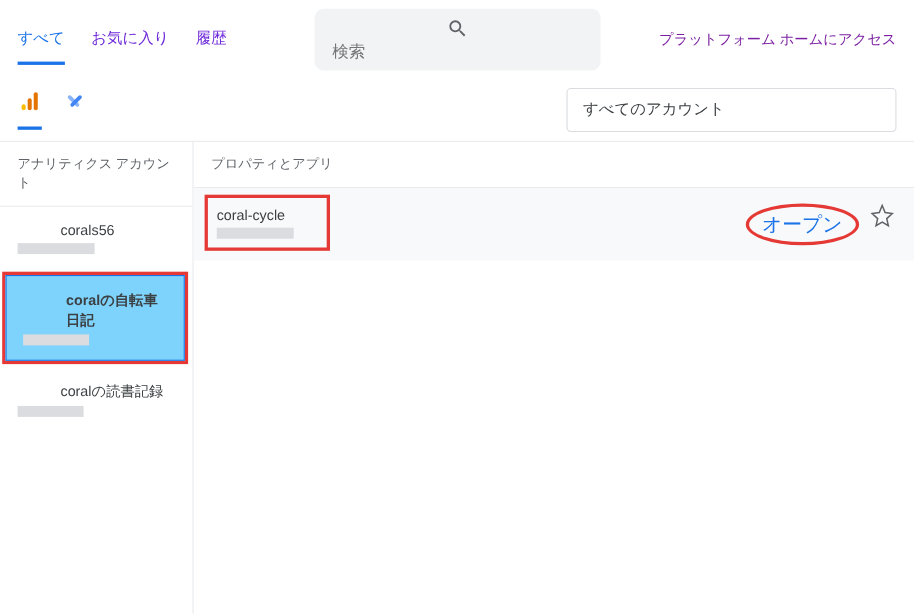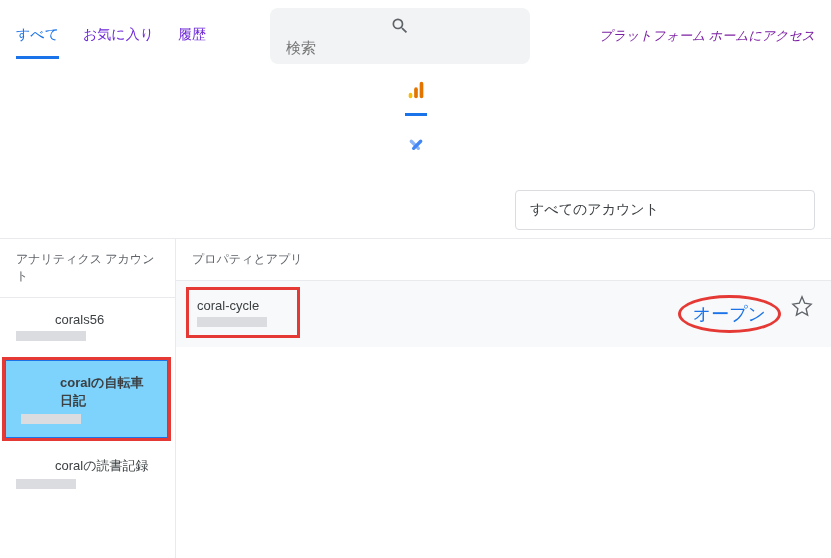--- a/index.html
+++ b/index.html
@@ -1,26 +1,26 @@
 <!DOCTYPE html>
 <html><head>
   <meta charset="utf-8">
   <style>
     * { box-sizing: border-box; margin: 0; padding: 0; }
     body { font-family: Arial, 'Hiragino Sans', sans-serif; font-size: 13px; color: #3c4043; width: 831px; height: 558px; background: #fff; }
-    .topbar { display: flex; align-items: center; padding: 8px 16px 0 16px; gap: 24px; }
+    .topbar { display: flex; align-items: center; padding: 8px 16px 0 16px; gap: 40px; }
     .tabs { display: flex; gap: 24px; }
     .tab { padding: 12px 0; cursor: pointer; color: #6d28d9; font-size: 14px; border-bottom: 3px solid transparent; }
     .tab.active { color: #1a73e8; border-bottom-color: #1a73e8; }
     .search-wrap { flex: 0 0 auto; margin-left: 40px; }
     .search { display: flex; align-items: center; background: #f1f3f4; border-radius: 8px; padding: 8px 12px; width: 260px; flex-direction: column; }
     .search svg { width: 20px; height: 20px; fill: #5f6368; }
     .search-input { border: none; background: transparent; outline: none; margin-left: 8px; font-size: 15px; color: #5f6368; width: 100%; }
-    .platform-link { margin-left: auto; color: #7b1fa2; font-size: 13px; cursor: pointer; font-style: italic; }
-    .product-row { display: flex; align-items: center; padding: 16px 16px 8px 16px; gap: 20px; border-bottom: 1px solid #e8eaed; flex-direction: column; }
+    .platform-link { margin-left: auto; color: #7b1fa2; font-size: 13px; cursor: pointer; }
+    .product-row { display: flex; align-items: center; padding: 16px 16px 8px 16px; gap: 20px; border-bottom: 1px solid #e8eaed; }
     .product-icon { padding-bottom: 8px; border-bottom: 3px solid transparent; cursor: pointer; }
     .product-icon.active { border-bottom-color: #1a73e8; }
     .account-filter { margin-left: auto; border: 1px solid #dadce0; border-radius: 4px; padding: 10px 14px; width: 300px; font-size: 14px; color: #3c4043; }
     .columns { display: flex; height: calc(100% - 120px); }
     .col-left { width: 176px; border-right: 1px solid #e8eaed; }
     .col-right { flex: 1; }
     .col-header { padding: 12px 16px; color: #5f6368; font-size: 12px; border-bottom: 1px solid #e8eaed; }
     .account-item { padding: 14px 16px; cursor: pointer; }
     .account-item.selected { background: #7dd3fc; border: 1px solid #1a73e8; padding: 13px 15px; }
     .account-item .name { font-size: 13px; margin-bottom: 4px; margin-left: 39px; }

